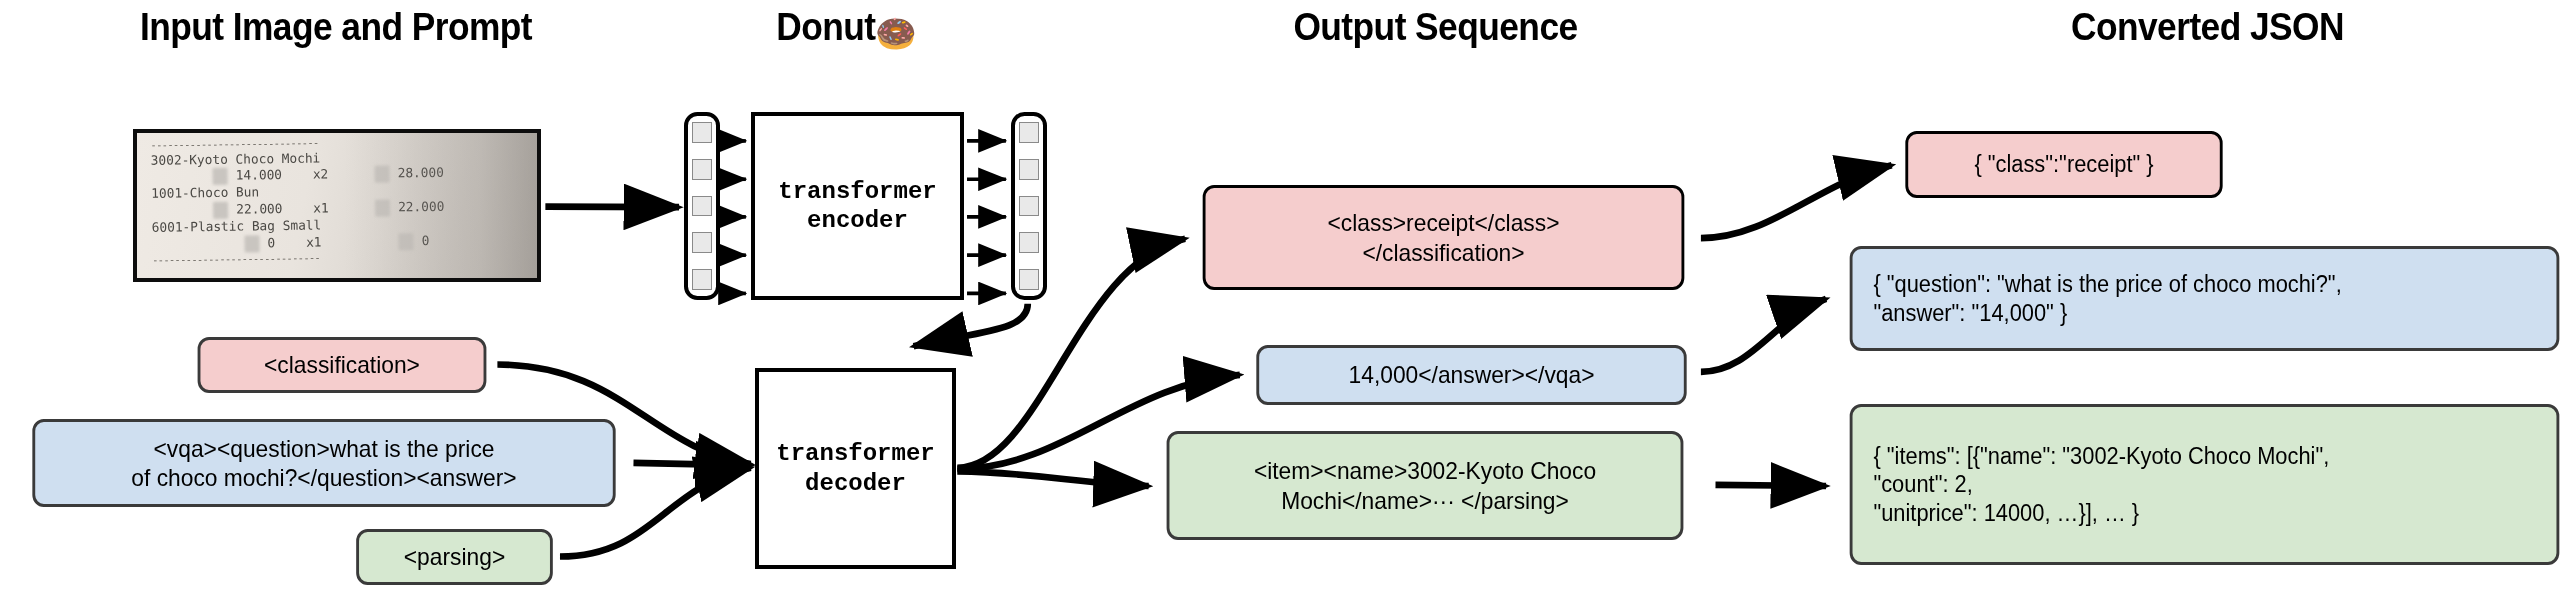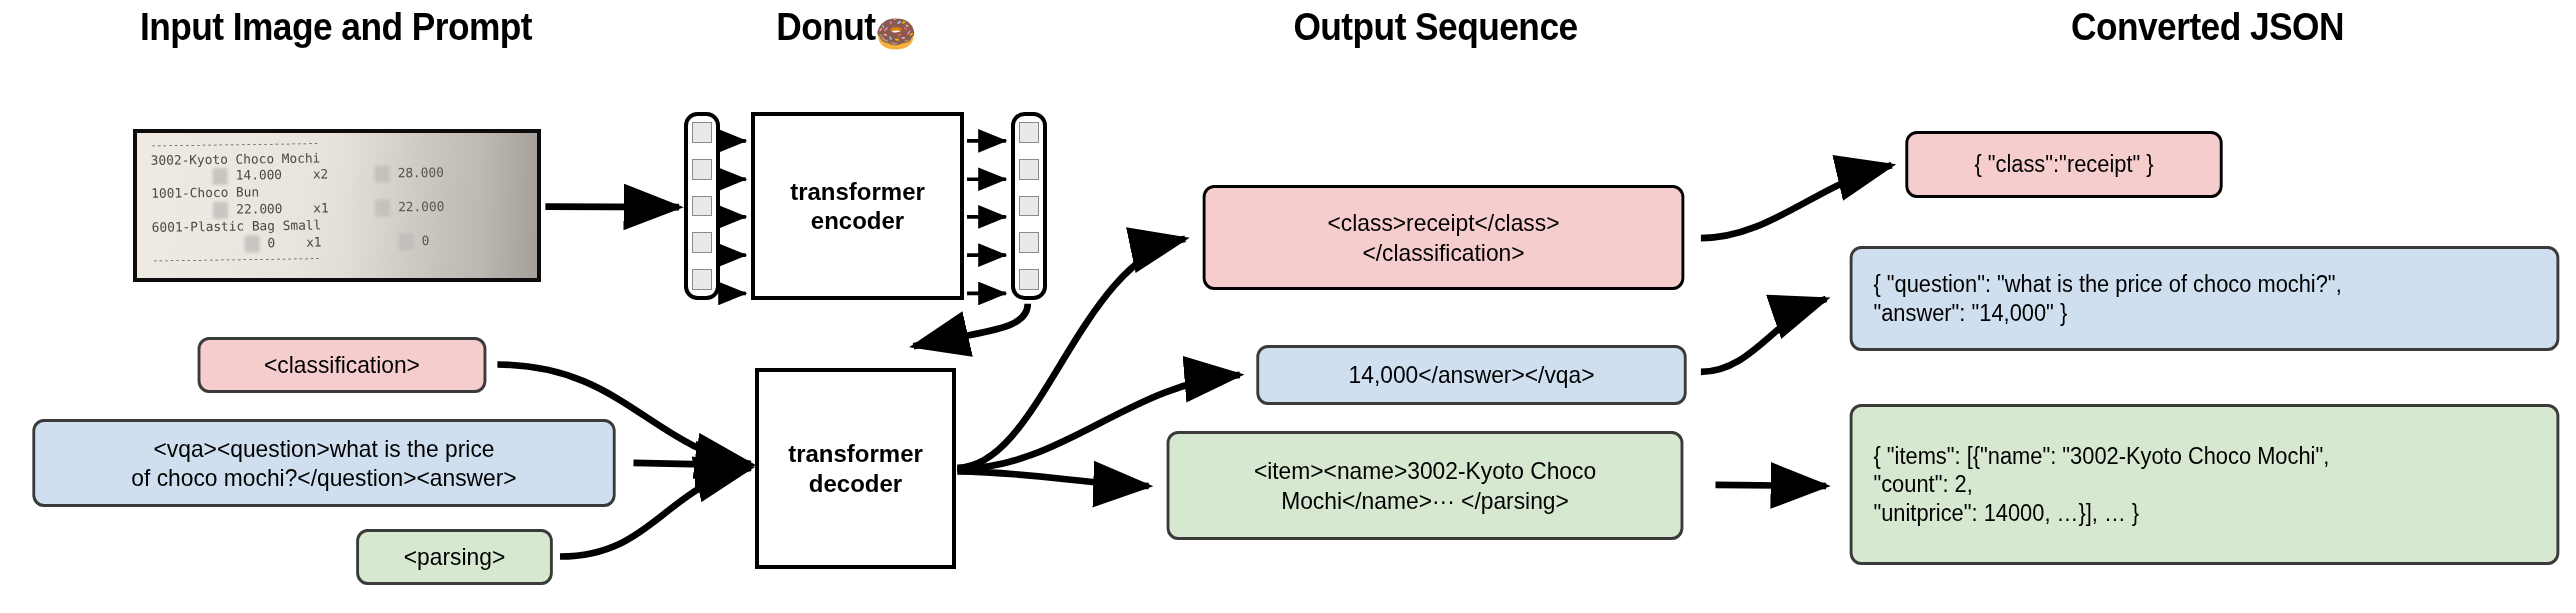--- a/index.html
+++ b/index.html
@@ -106,20 +106,21 @@
     background:#fff;
     display:flex;
     align-items:center;
     justify-content:center;
     text-align:center;
     font-weight:bold;
     font-size:24px;
     line-height:1.22;
     color:#000;
     white-space:pre-line;
+    font-family:Liberation Mono, monospace;
   }
 
   
   .stack{
     position:absolute;
     box-sizing:border-box;
     border:4.9px solid #000;
     border-radius:13.4px;
     background:#fff;
     display:flex;

